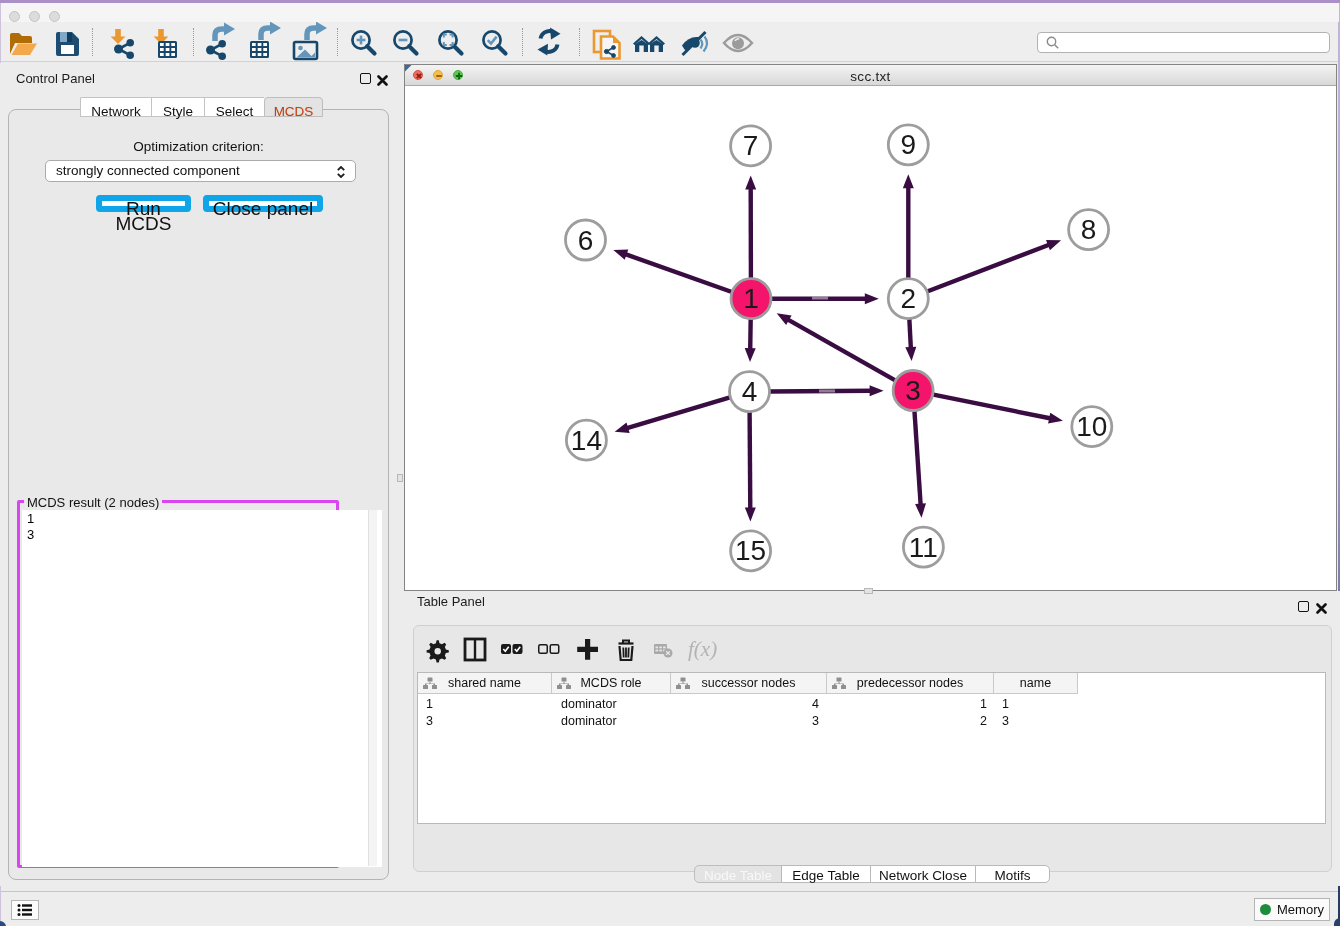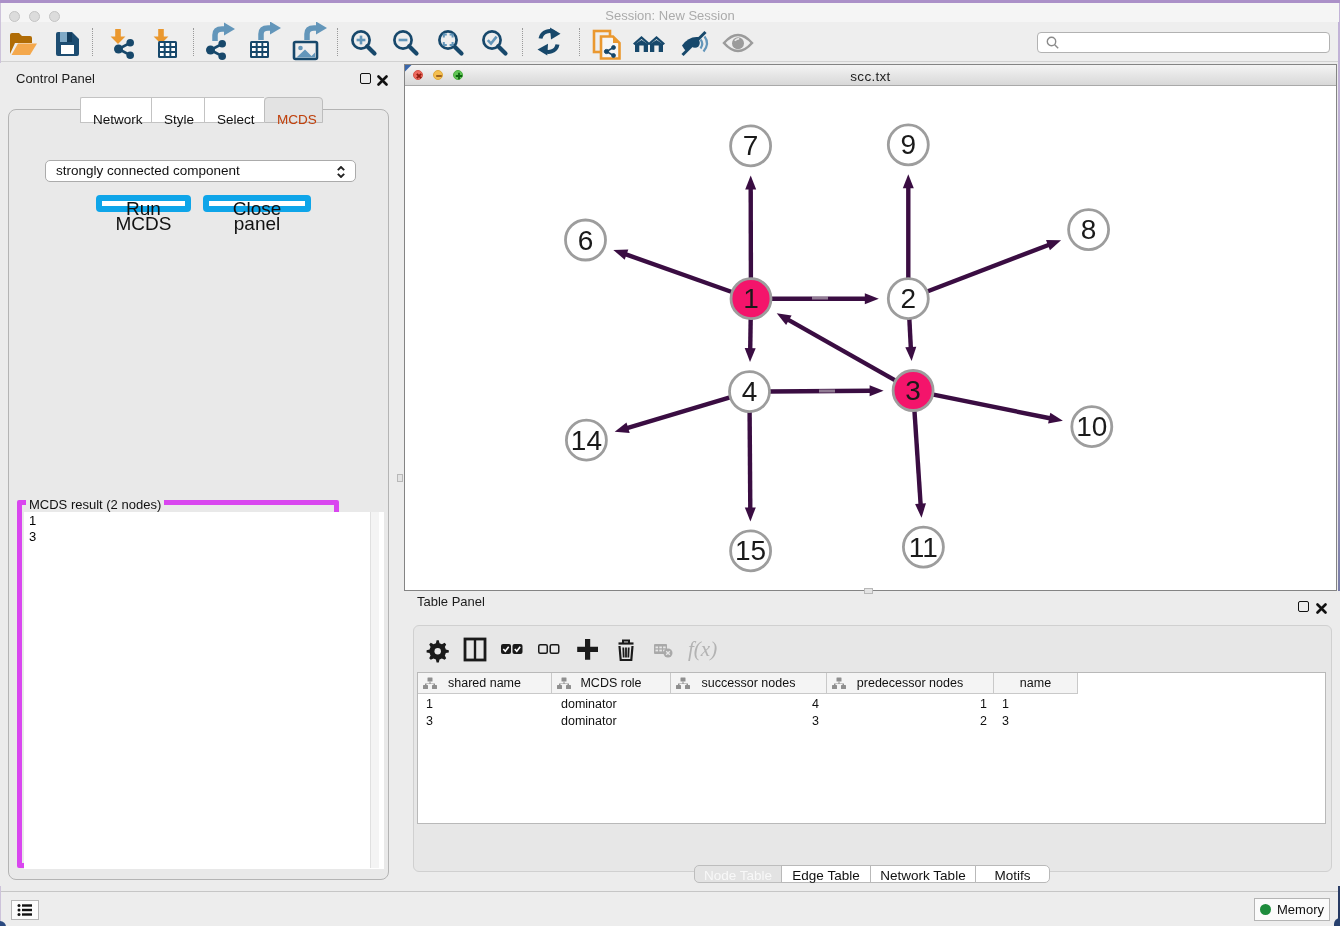--- a/index.html
+++ b/index.html
@@ -14,28 +14,28 @@
 
 #toolbar{left:1px;top:22px;width:1337px;height:40px;background:#eeeeee;border-bottom:1px solid #d2d2d2}
 .sep{position:absolute;top:6px;height:28px;width:0;border-left:1px dotted #9a9a9a}
 #search{position:absolute;left:1036px;top:10px;width:293px;height:21px;background:#fff;border:1px solid #b2b2b2;border-radius:4px}
 
 #cpanel{left:0;top:63px;width:392px;height:823px;background:#ececec}
 #cphead{position:absolute;left:16px;top:8px;font-size:13px;color:#1c1c1c}
 .sqicon{position:absolute;top:10px;width:11px;height:11px;border:1.5px solid #111;border-radius:2px;background:transparent}
 .xicon{position:absolute;top:7px;font-size:13px;font-weight:bold;color:#111}
 .tabs{position:absolute;top:34px;left:80px;display:flex;font-size:13.5px;z-index:3}
-.tab{height:20px;line-height:19px;padding:12px;background:#fff;border:1px solid #c3c3c3;border-right:none;color:#111;text-align:center}
+.tab{height:20px;line-height:19px;padding:4px;background:#fff;border:1px solid #c3c3c3;border-right:none;color:#111;text-align:center}
 .tab:first-child{border-radius:2px 0 0 0}
 .tab.sel{background:#e3e3e3;color:#c2410c;border:1px solid #bdbdbd;border-radius:4px 4px 0 0;text-shadow:0 0 1px #cfcfcf}
 #cpbox{position:absolute;left:8px;top:46px;width:381px;height:771px;border:1.5px solid #b4b4b4;border-radius:8px;background:#e9e9e9}
 #optlabel{position:absolute;left:0;width:100%;top:29px;text-align:center;font-size:13.5px;color:#111}
 #dropdown{position:absolute;left:36px;top:50px;width:311px;height:22px;background:#fff;border:1px solid #ababab;border-radius:5px;font-size:13.5px;line-height:20px;padding-left:10px;color:#111}
 .btn{position:absolute;height:17px;background:#fff;border:6px solid #0ea5e9;border-radius:4px;font-size:19px;text-align:center;line-height:15px;color:#111}
-#fieldset{position:absolute;left:8px;top:390px;width:322px;height:368px;border:5px solid #d946ef;border-radius:2px}
+#fieldset{position:absolute;left:8px;top:390px;width:322px;height:368px;border:3px solid #d946ef;border-radius:2px}
 #fslabel{position:absolute;left:4px;top:-8px;background:#e9e9e9;padding:0 3px;font-size:13px;color:#111}
 #fsinner{position:absolute;left:2px;top:7px;width:360px;height:357px;background:#fff}
 #fsscroll{position:absolute;left:348px;top:7px;width:9px;height:356px;background:#f4f4f4;border-left:1px solid #e0e0e0}
 
 #netwin{left:404px;top:64px;width:933px;height:527px;border:1px solid #848484;background:#fff}
 #nettitle{position:absolute;left:0;top:0;width:100%;height:21px;background:linear-gradient(#f4f4f4,#d8d8d8);border-bottom:1px solid #a9a9a9}
 .tl{position:absolute;top:5px;width:12px;height:12px;border-radius:50%}.tl svg{position:absolute;left:0;top:0}
 #netname{position:absolute;top:4px;left:0;width:100%;text-align:center;font-size:13.5px;color:#222;letter-spacing:0.3px}
 #canvas{position:absolute;left:1px;top:22px;width:930px;height:503px;background:#fff}
 
@@ -57,21 +57,20 @@
 .corner{position:absolute;width:6px;height:6px;background:#2b4a80}
 </style></head>
 <body>
 <div class="abs" id="purple"></div>
 <div class="abs" id="edgeL"></div>
 <div class="abs" id="edgeR"></div>
 <div class="abs" id="titlebar">
   <div class="tcirc" style="left:8px"></div>
   <div class="tcirc" style="left:28px"></div>
   <div class="tcirc" style="left:48px"></div>
-  <div id="wtitle">Session: New Session</div>
 </div>
 <div class="abs" id="toolbar">
   <svg width="770" height="40" style="position:absolute;left:0;top:0">
       <g transform="translate(0,-22)">
         <path d="M9 54 L9 35 Q9 33 11 33 L18 33 L21 36 L29 36 Q31 36 31 38 L31 43 L14 43 Z" fill="#b06c06"></path>
         <path d="M10.5 55 L17 43.5 L36 43.5 L29 55 Z" fill="#f4a84c"></path>
         <path d="M55 34 Q55 32 57 32 L71 32 L78 39 L78 54 Q78 56 76 56 L57 56 Q55 56 55 54 Z" fill="#1d4d72"></path>
         <path d="M57 32 L66 32 L66 42 L59 42 L59 32 Z" fill="#7fa9c6"></path>
         <rect x="66" y="33" width="5" height="9" fill="#123c5c"></rect>
         <rect x="60" y="45" width="13" height="9" fill="#ffffff"></rect>
@@ -180,28 +179,29 @@
   <div class="xicon" style="left:377px;top:11px"><svg width="11" height="11" viewBox="0 0 11 11">
         <path d="M1.5 1.5 L9.5 9.5 M9.5 1.5 L1.5 9.5" stroke="#111" stroke-width="2.6" stroke-linecap="round"></path>
       </svg></div>
   <div class="tabs">
     <div class="tab" style="width:71px">Network</div>
       <div class="tab" style="width:53px">Style</div>
       <div class="tab" style="width:60px">Select</div>
       <div class="tab sel" style="width:59px">MCDS</div>
   </div>
   <div id="cpbox">
+    <div id="optlabel">Optimization criterion:</div>
     <div id="dropdown">strongly connected component
       <svg width="10" height="12" style="position:absolute;right:9px;top:5px" viewBox="0 0 10 12">
           <path d="M1.8 4.2 L5 1 L8.2 4.2" fill="none" stroke="#222" stroke-width="1.9"></path>
           <path d="M1.8 7.8 L5 11 L8.2 7.8" fill="none" stroke="#222" stroke-width="1.9"></path>
         </svg>
     </div>
     <div class="btn" style="left:87px;top:85px;width:95px">Run MCDS</div>
-    <div class="btn" style="left:194px;top:85px;width:108px">Close panel</div>
+    <div class="btn" style="left:194px;top:85px;width:120px">Close panel</div>
     <div id="fieldset">
       <div id="fslabel">MCDS result (2 nodes)</div>
       <div id="fsinner">
           <div style="font-size:13px;padding:1px 0 0 5px;line-height:16px">1<br>3</div>
         </div>
       <div id="fsscroll"></div>
     </div>
   </div>
 </div>
 
@@ -377,21 +377,21 @@
       <div class="trow" style="left:8px;top:40px">3</div>
       <div class="trow" style="left:143px;top:40px">dominator</div>
       <div class="trow" style="left:253px;top:40px;width:148px;text-align:right">3</div>
       <div class="trow" style="left:409px;top:40px;width:160px;text-align:right">2</div>
       <div class="trow" style="left:584px;top:40px">3</div>
     </div>
   </div>
   <div class="btabs">
     <div class="btab sel" style="width:88px">Node Table</div>
       <div class="btab" style="width:90px">Edge Table</div>
-      <div class="btab" style="width:106px">Network Table</div>
+      <div class="btab" style="width:106px">Network Close</div>
       <div class="btab" style="width:75px">Motifs</div>
   </div>
 </div>
 
 <div class="abs" id="statusbar">
   <div id="listbtn">
       <svg width="16" height="14" viewBox="0 0 16 14">
         <g fill="#111">
           <circle cx="2" cy="2.5" r="1.5"></circle>
           <circle cx="2" cy="7" r="1.5"></circle>

